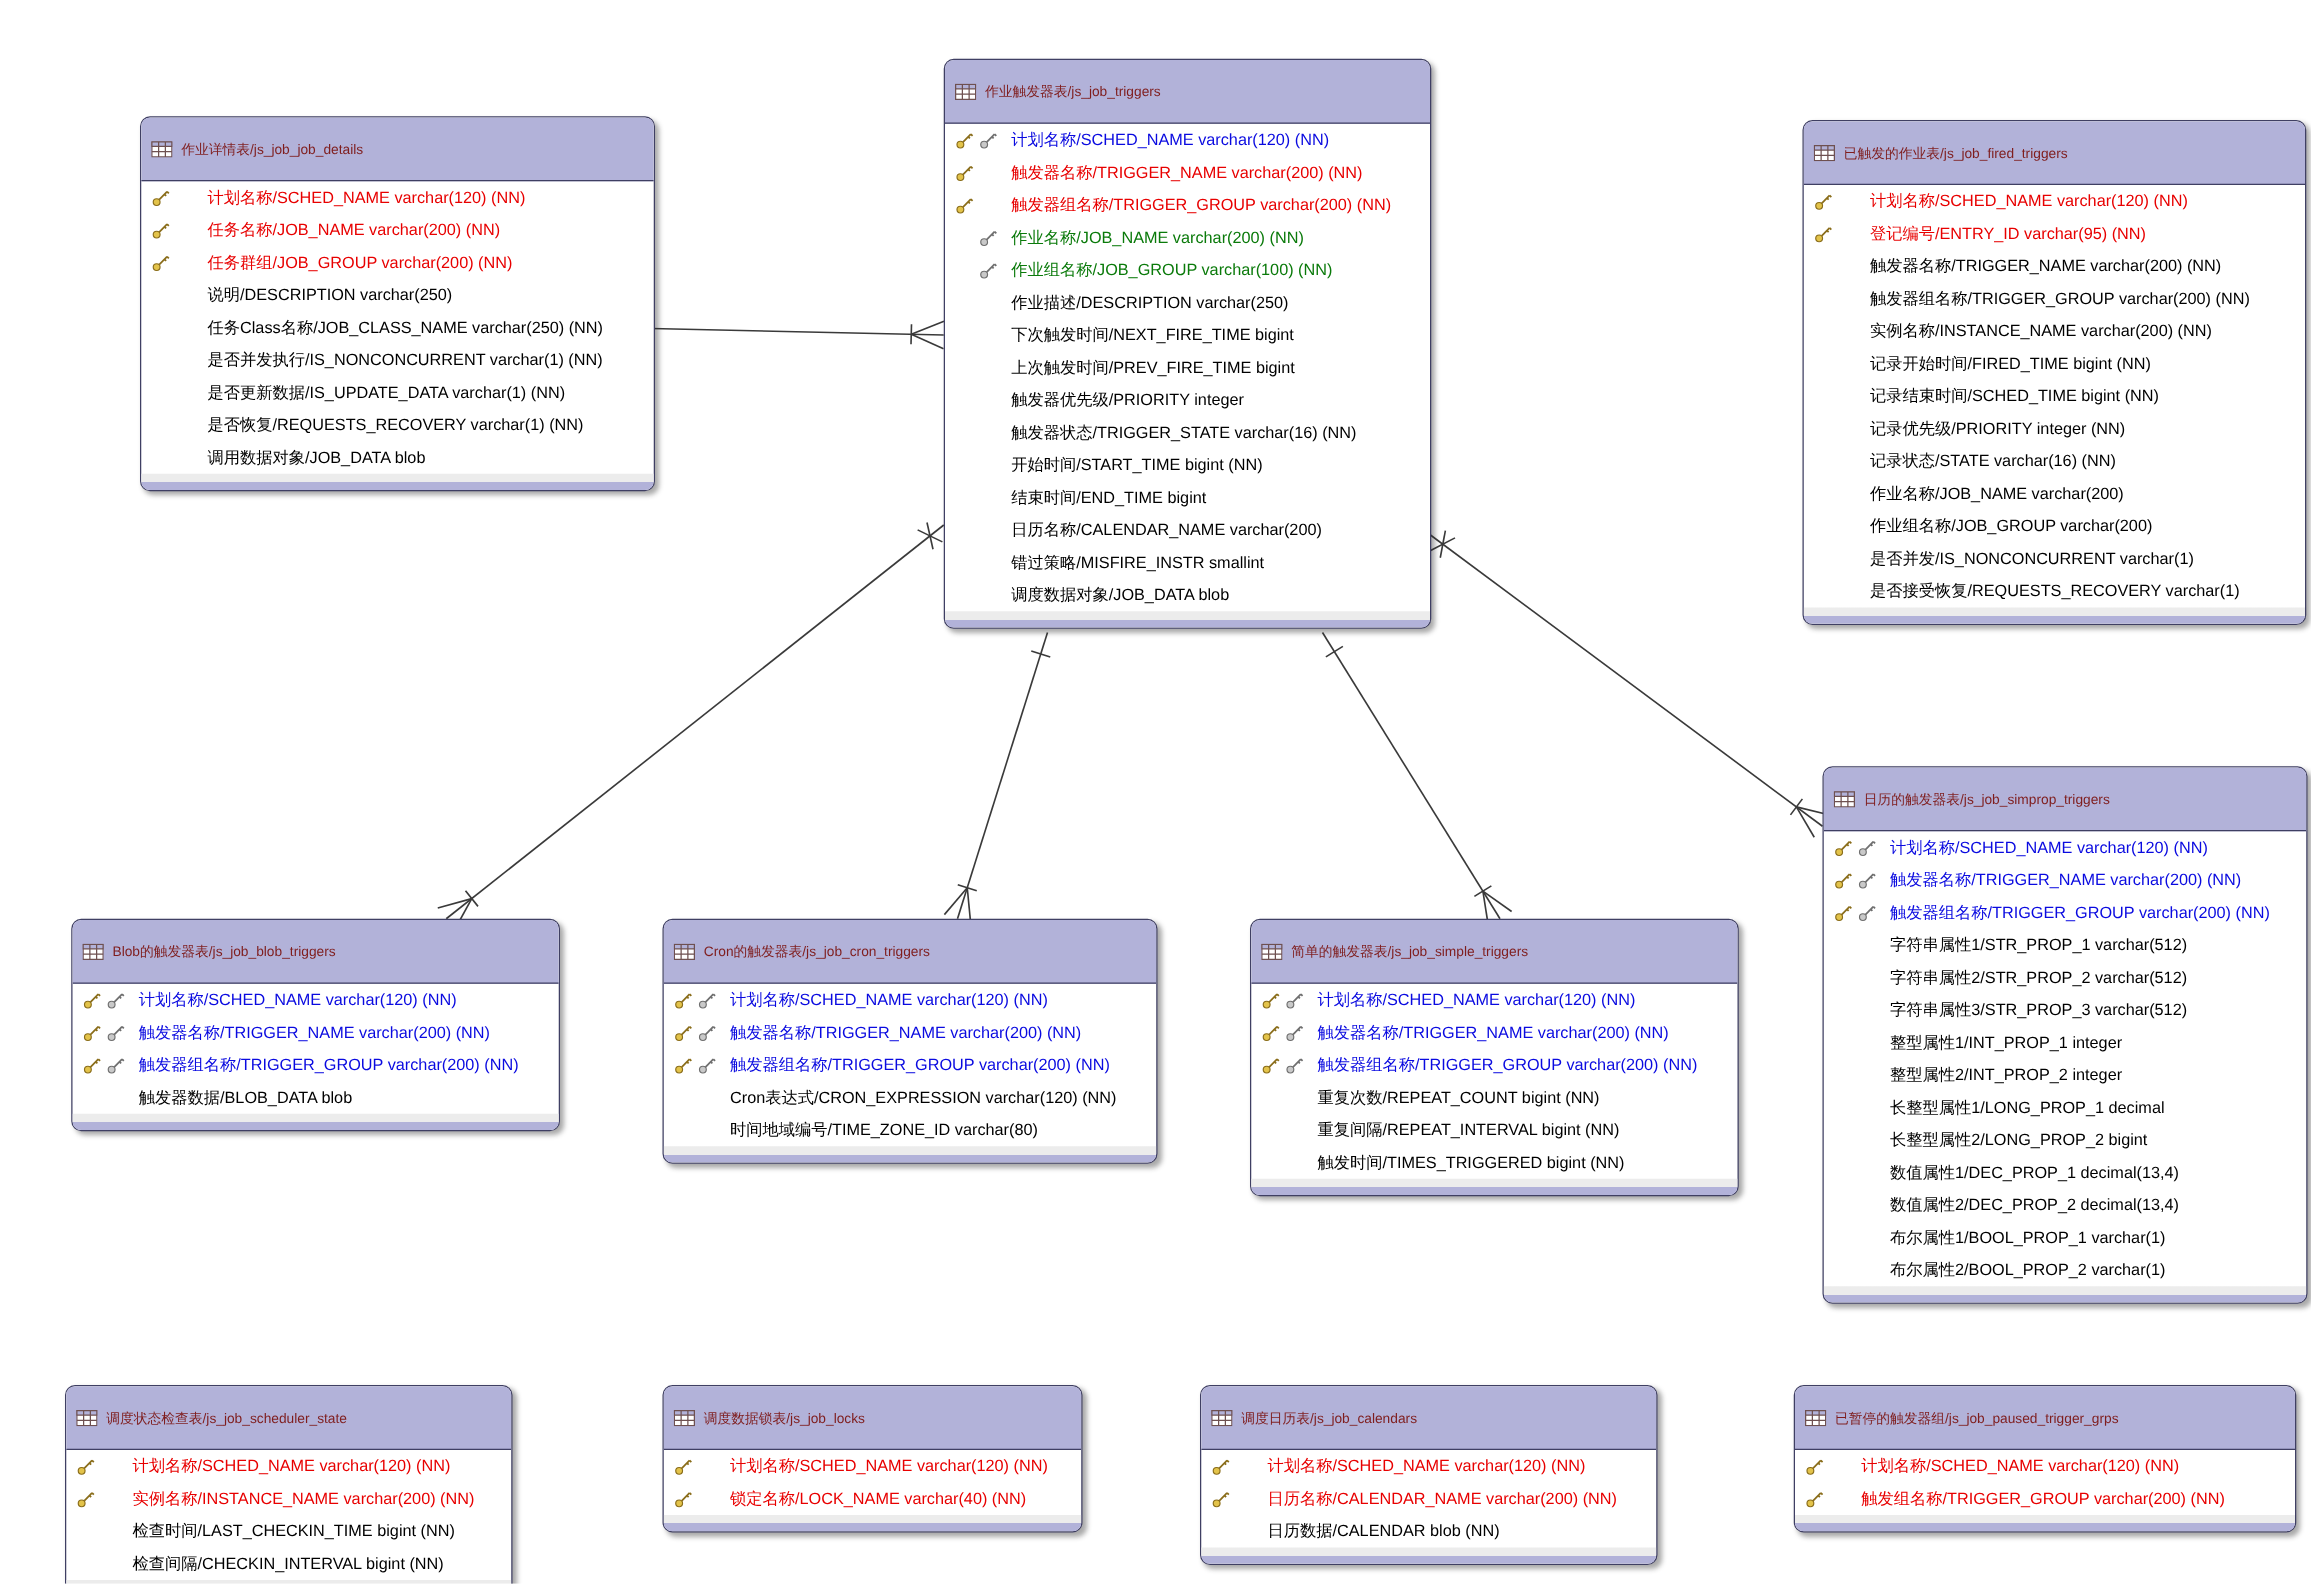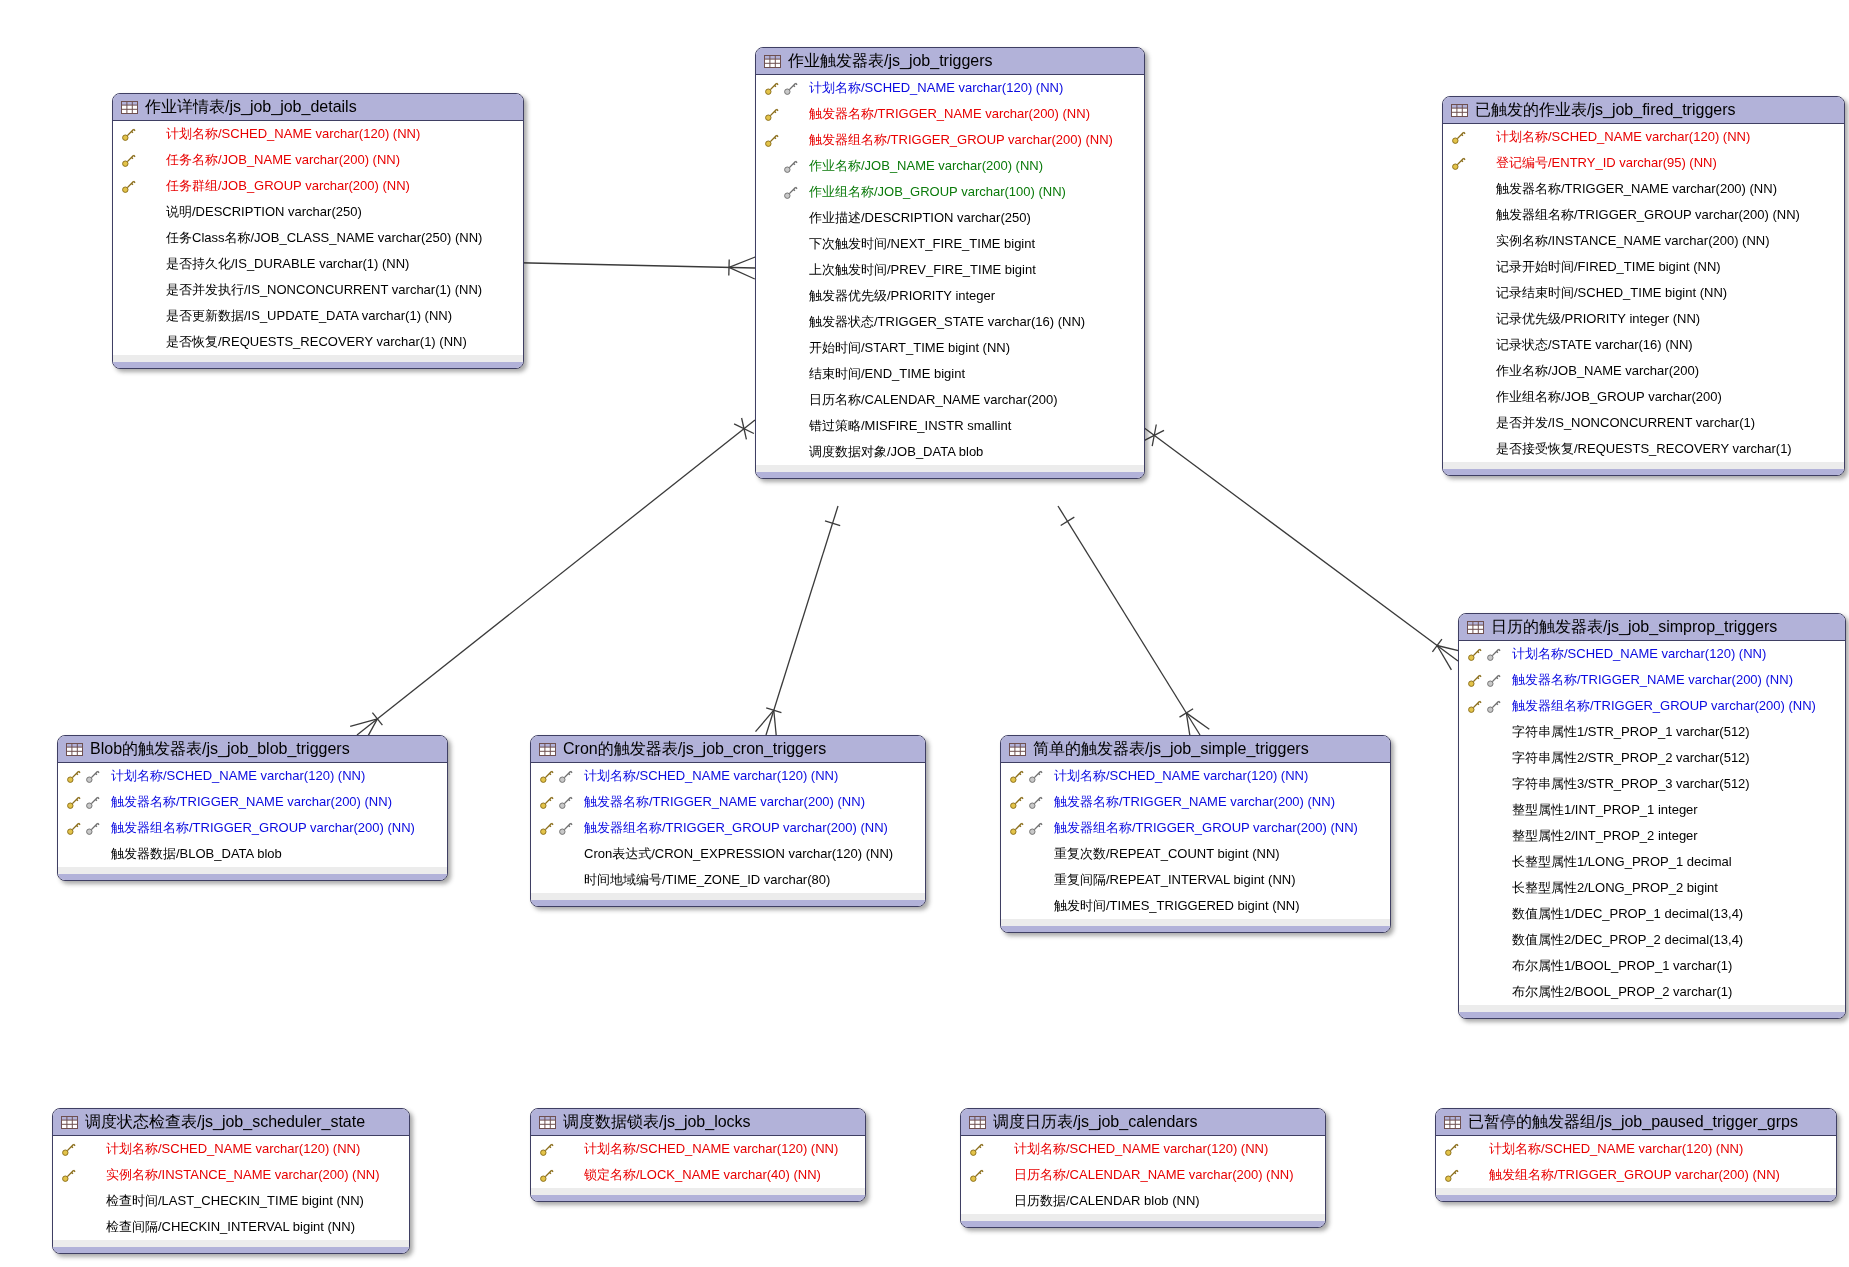--- a/index.html
+++ b/index.html
@@ -9,22 +9,22 @@
   }
   #connector-layer { position:absolute; left:0; top:0; z-index:0; }
   .erd-table {
     position:absolute; z-index:1; background:#ffffff;
     border:1.5px solid #3f3f63; border-radius:8px;
     box-shadow:3px 3px 4px rgba(40,40,40,0.40);
     overflow:hidden;
   }
   .erd-header {
     height:26px; background:#b2b2d9; border-bottom:1.2px solid #3f3f63;
-    display:flex; align-items:center; padding:0 8px;
-    font-size:16px; color:#000000; white-space:nowrap;
+    display:flex; align-items:center; padding:12px 8px;
+    font-size:11px; color:#7f1d1d; white-space:nowrap;
   }
   .erd-header .ttl { margin-left:7px; }
   .erd-row { height:26px; display:flex; align-items:center; white-space:nowrap; font-size:13px; }
   .kcell { flex:0 0 19px; width:19px; display:flex; justify-content:center; align-items:center; }
   .kcell:first-child { margin-left:6px; }
   .ftext { margin-left:9px; }
   .c-red   { color:#e80000; }
   .c-blue  { color:#0a0ae0; }
   .c-green { color:#0a7a0a; }
   .c-black { color:#000000; }
@@ -134,36 +134,36 @@
           <span class="ftext c-black">说明/DESCRIPTION varchar(250)</span>
         </div>
         <div class="erd-row">
           <span class="kcell"></span>
           <span class="kcell"></span>
           <span class="ftext c-black">任务Class名称/JOB_CLASS_NAME varchar(250) (NN)</span>
         </div>
         <div class="erd-row">
           <span class="kcell"></span>
           <span class="kcell"></span>
-          <span class="ftext c-black">是否持久化/IS_DURABLE varchar(1) (NN)</span>
-        </div>
-        <div class="erd-row">
-          <span class="kcell"></span>
-          <span class="kcell"></span>
           <span class="ftext c-black">是否并发执行/IS_NONCONCURRENT varchar(1) (NN)</span>
         </div>
         <div class="erd-row">
           <span class="kcell"></span>
           <span class="kcell"></span>
           <span class="ftext c-black">是否更新数据/IS_UPDATE_DATA varchar(1) (NN)</span>
         </div>
         <div class="erd-row">
           <span class="kcell"></span>
           <span class="kcell"></span>
           <span class="ftext c-black">是否恢复/REQUESTS_RECOVERY varchar(1) (NN)</span>
+        </div>
+        <div class="erd-row">
+          <span class="kcell"></span>
+          <span class="kcell"></span>
+          <span class="ftext c-black">调用数据对象/JOB_DATA blob</span>
         </div>
         <div class="erd-footer"></div>
       </div>
       <div class="erd-table" style="left: 755px; top: 47px; width: 388px;">
         <div class="erd-header">
           <svg width="17" height="13" viewBox="0 0 17 13">
     <rect x="0.5" y="0.5" width="16" height="12" fill="#ffffff" stroke="#6e5050"></rect>
     <rect x="0.5" y="0.5" width="16" height="3.6" fill="#b2b2d9" stroke="#6e5050"></rect>
     <path d="M5.9 0.5 V12.5 M11.3 0.5 V12.5 M0.5 8.3 H16.5" stroke="#6e5050" fill="none"></path>
           </svg>

